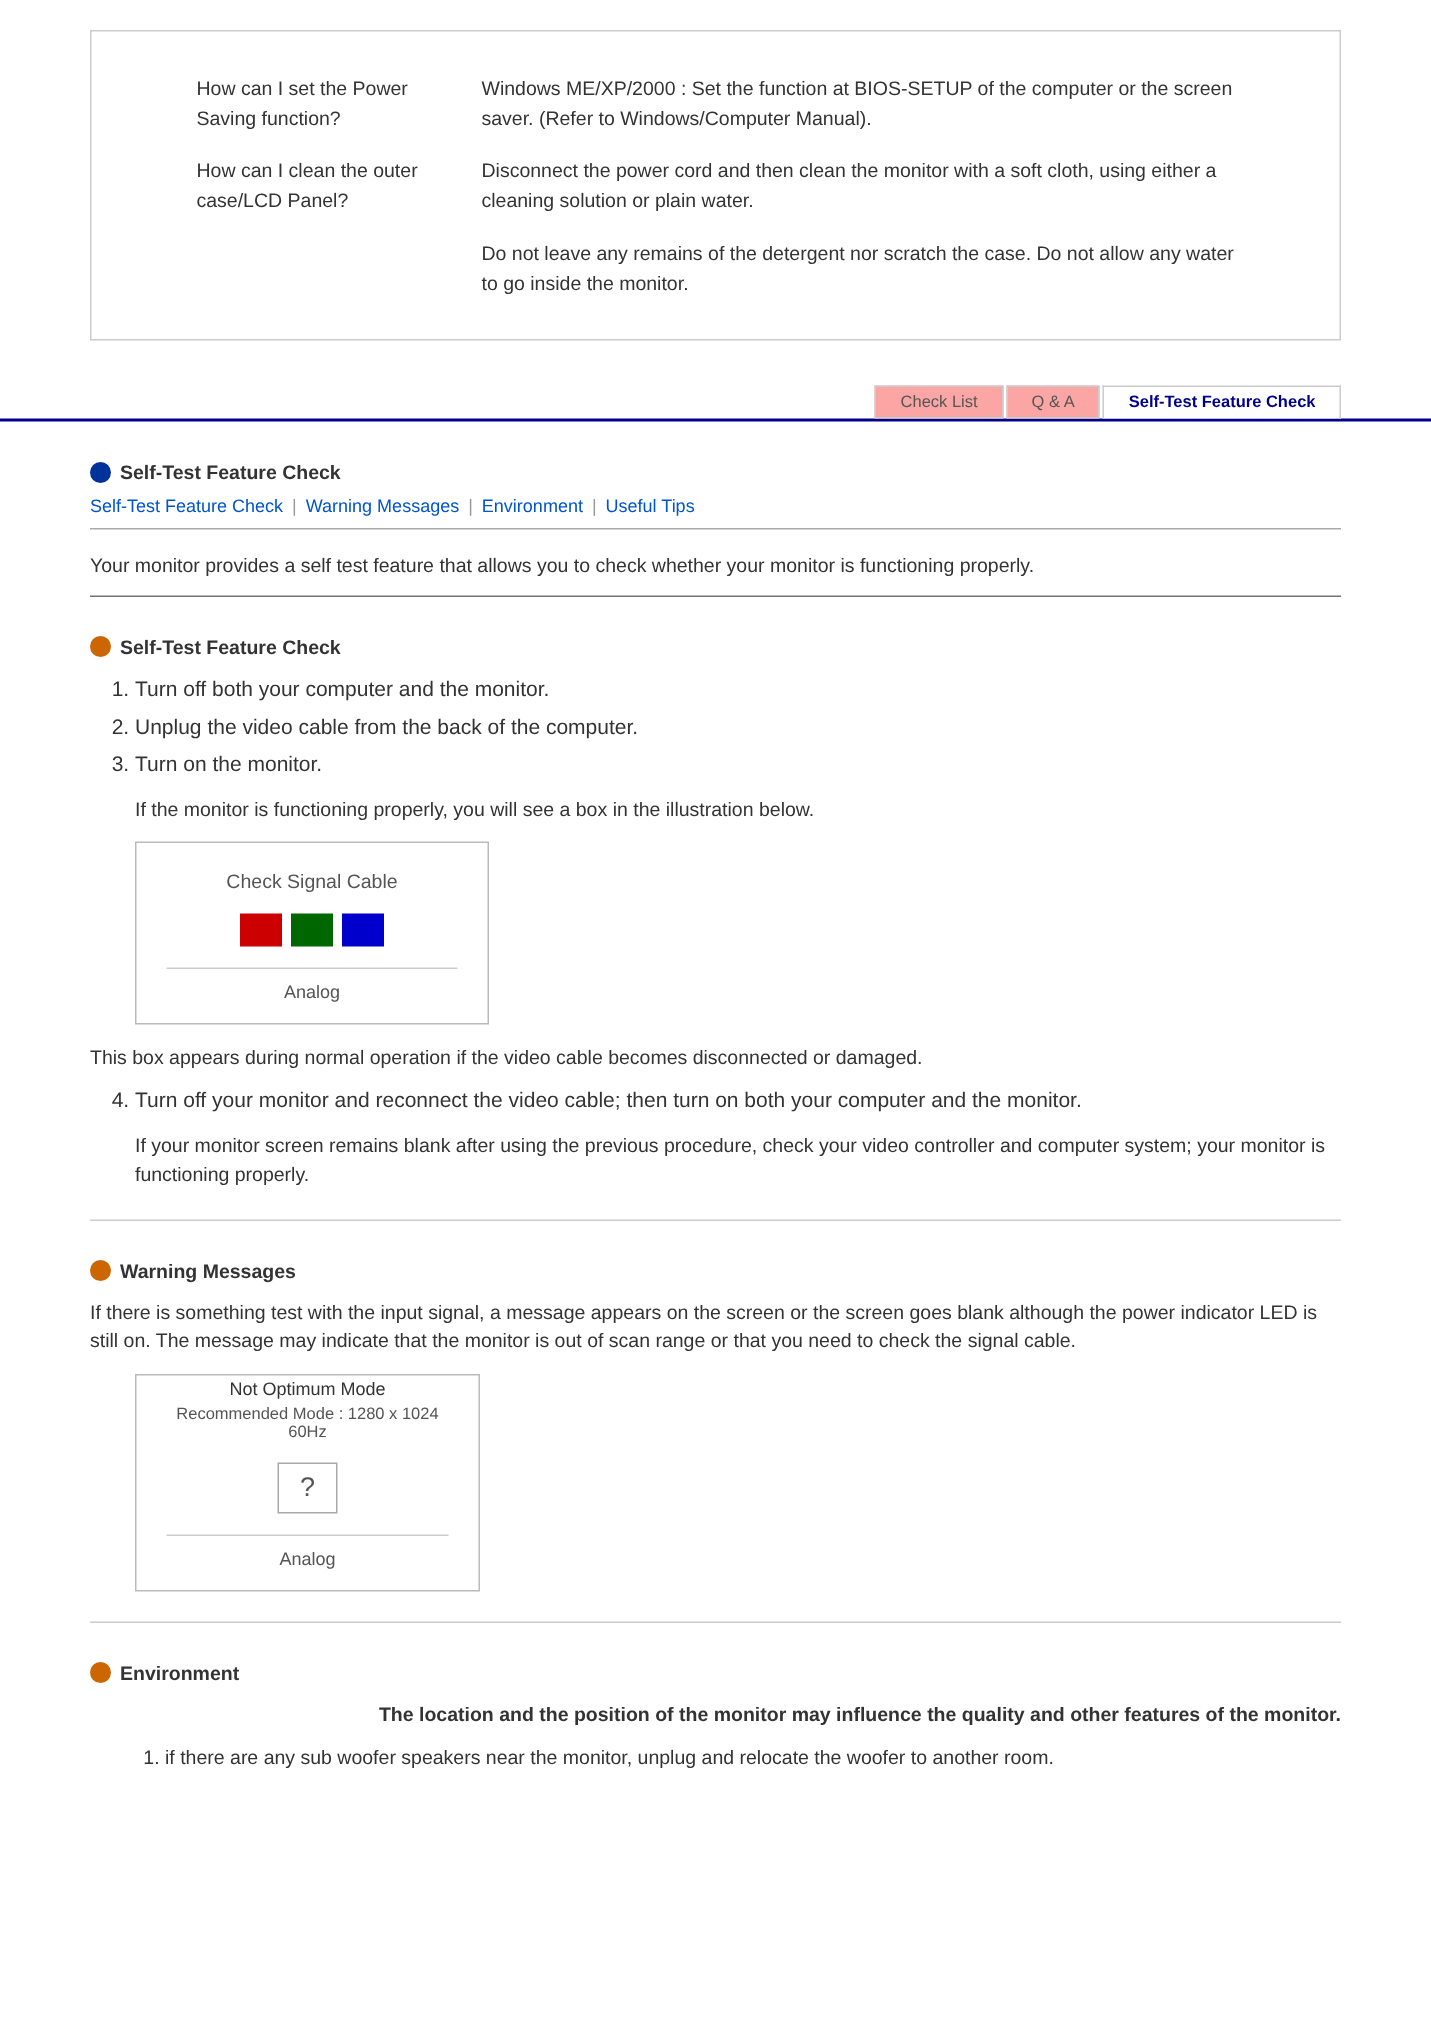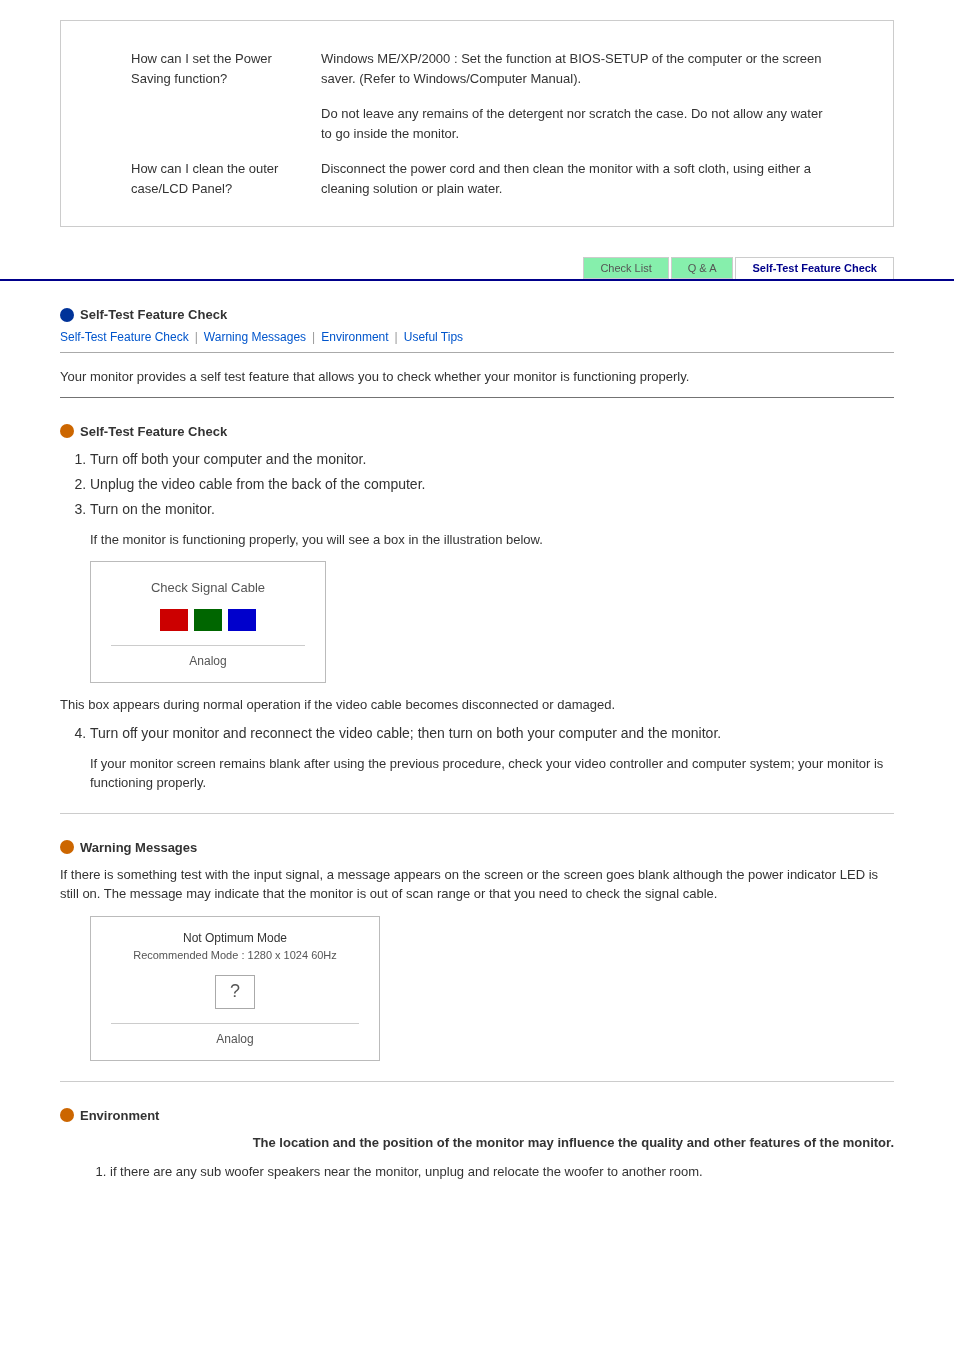--- a/index.html
+++ b/index.html
@@ -48,21 +48,21 @@
       border-bottom: 2px solid #00008b;
       margin: 10px 0 0 0;
     }
 
     .nav-tab {
       font-size: 11px;
       color: #555;
       padding: 4px 16px;
       text-decoration: none;
       border: 1px solid #ccc;
-      background: #86efac;
+      background: #fca5a5;
       margin-left: 2px;
     }
 
     .nav-tab.active {
       color: #00008b;
       font-weight: bold;
       border-bottom: none;
       background: #fff;
     }
 
@@ -195,23 +195,23 @@
       font-size: 12px;
       color: #555;
       border-top: 1px solid #ccc;
       padding-top: 8px;
     }
 
     
     .warning-box {
       border: 1px solid #bbb;
       background: #fff;
-      width: 290px;
+      width: 230px;
       margin: 12px 30px 0 30px;
-      padding: 14px 20px 14px 20px;
+      padding: 2px 20px 14px 20px;
       text-align: center;
     }
 
     .warning-box-title {
       font-size: 12px;
       color: #333;
       margin-bottom: 4px;
     }
 
     .warning-box-subtitle {
@@ -286,26 +286,26 @@
 <div class="page-wrapper">
 
   <div class="faq-table-section">
     <table class="faq-table">
       <tbody>
         <tr>
           <td>How can I set the Power Saving function?</td>
           <td>Windows ME/XP/2000 : Set the function at BIOS-SETUP of the computer or the screen saver. (Refer to Windows/Computer Manual).</td>
         </tr>
         <tr>
+          <td>How can I clean the outer case/LCD Panel?</td>
+          <td>Disconnect the power cord and then clean the monitor with a soft cloth, using either a cleaning solution or plain water.</td>
+        </tr>
+        <tr>
           <td></td>
           <td>Do not leave any remains of the detergent nor scratch the case. Do not allow any water to go inside the monitor.</td>
-        </tr>
-        <tr>
-          <td>How can I clean the outer case/LCD Panel?</td>
-          <td>Disconnect the power cord and then clean the monitor with a soft cloth, using either a cleaning solution or plain water.</td>
         </tr>
       </tbody>
     </table>
   </div>
 
   <div class="nav-tabs-area">
     <a class="nav-tab" href="#">Check List</a>
     <a class="nav-tab" href="#">Q &amp; A</a>
     <a class="nav-tab active" href="#">Self-Test Feature Check</a>
   </div>

